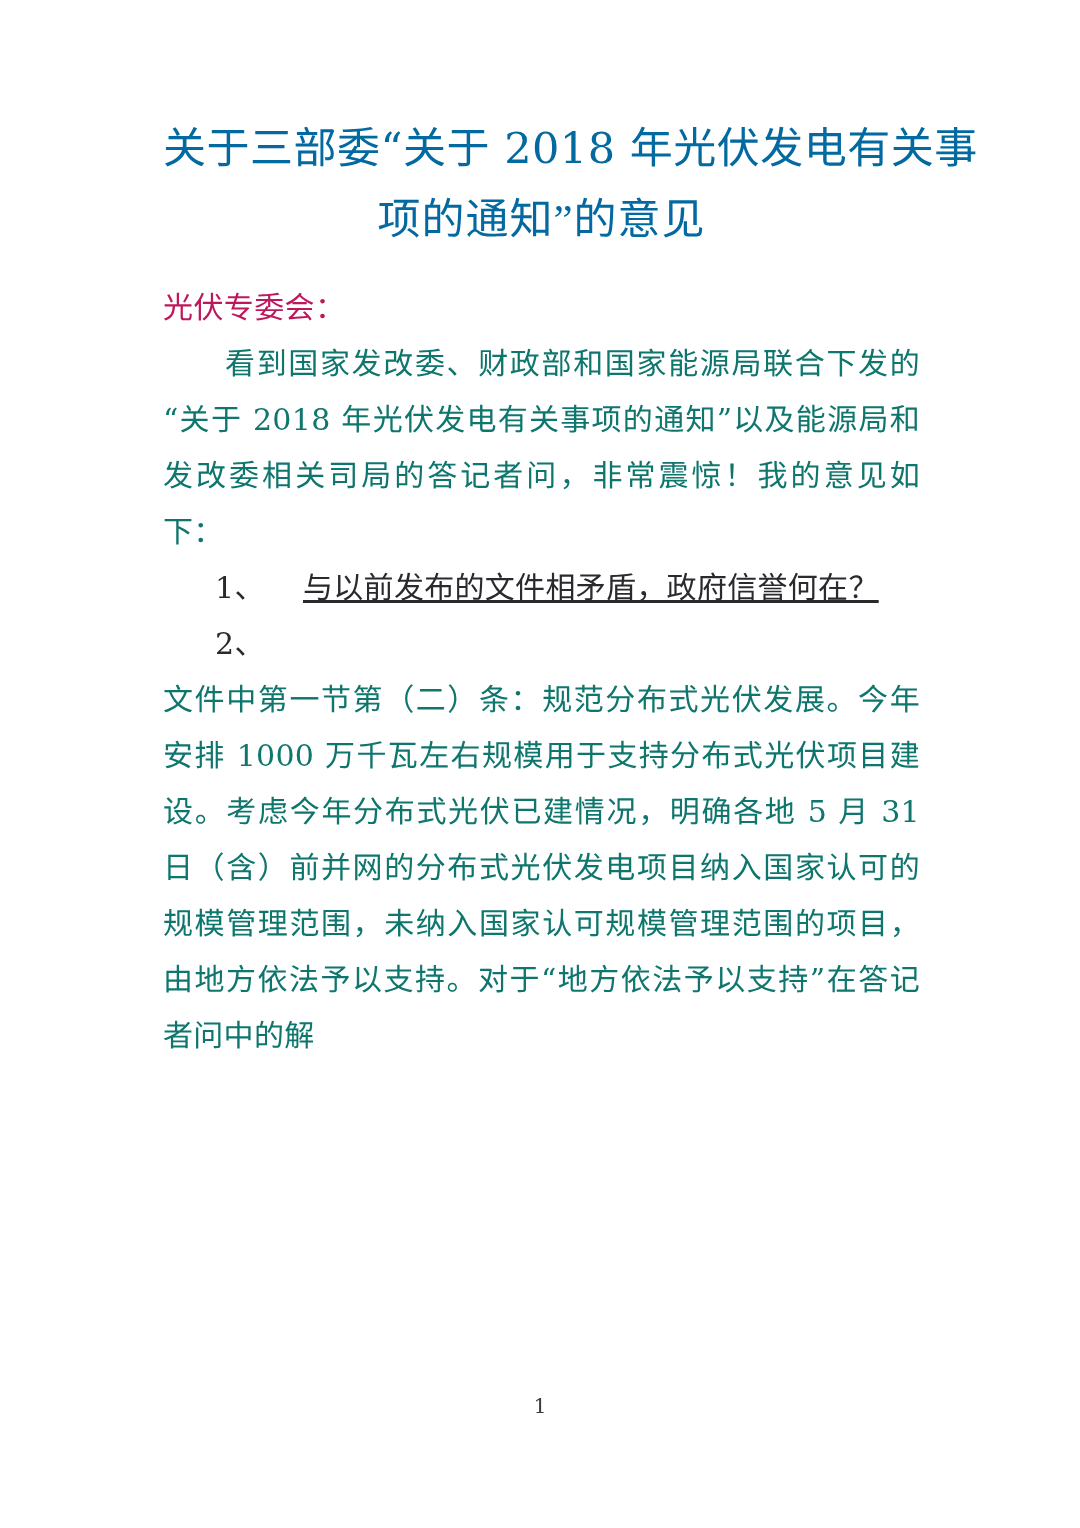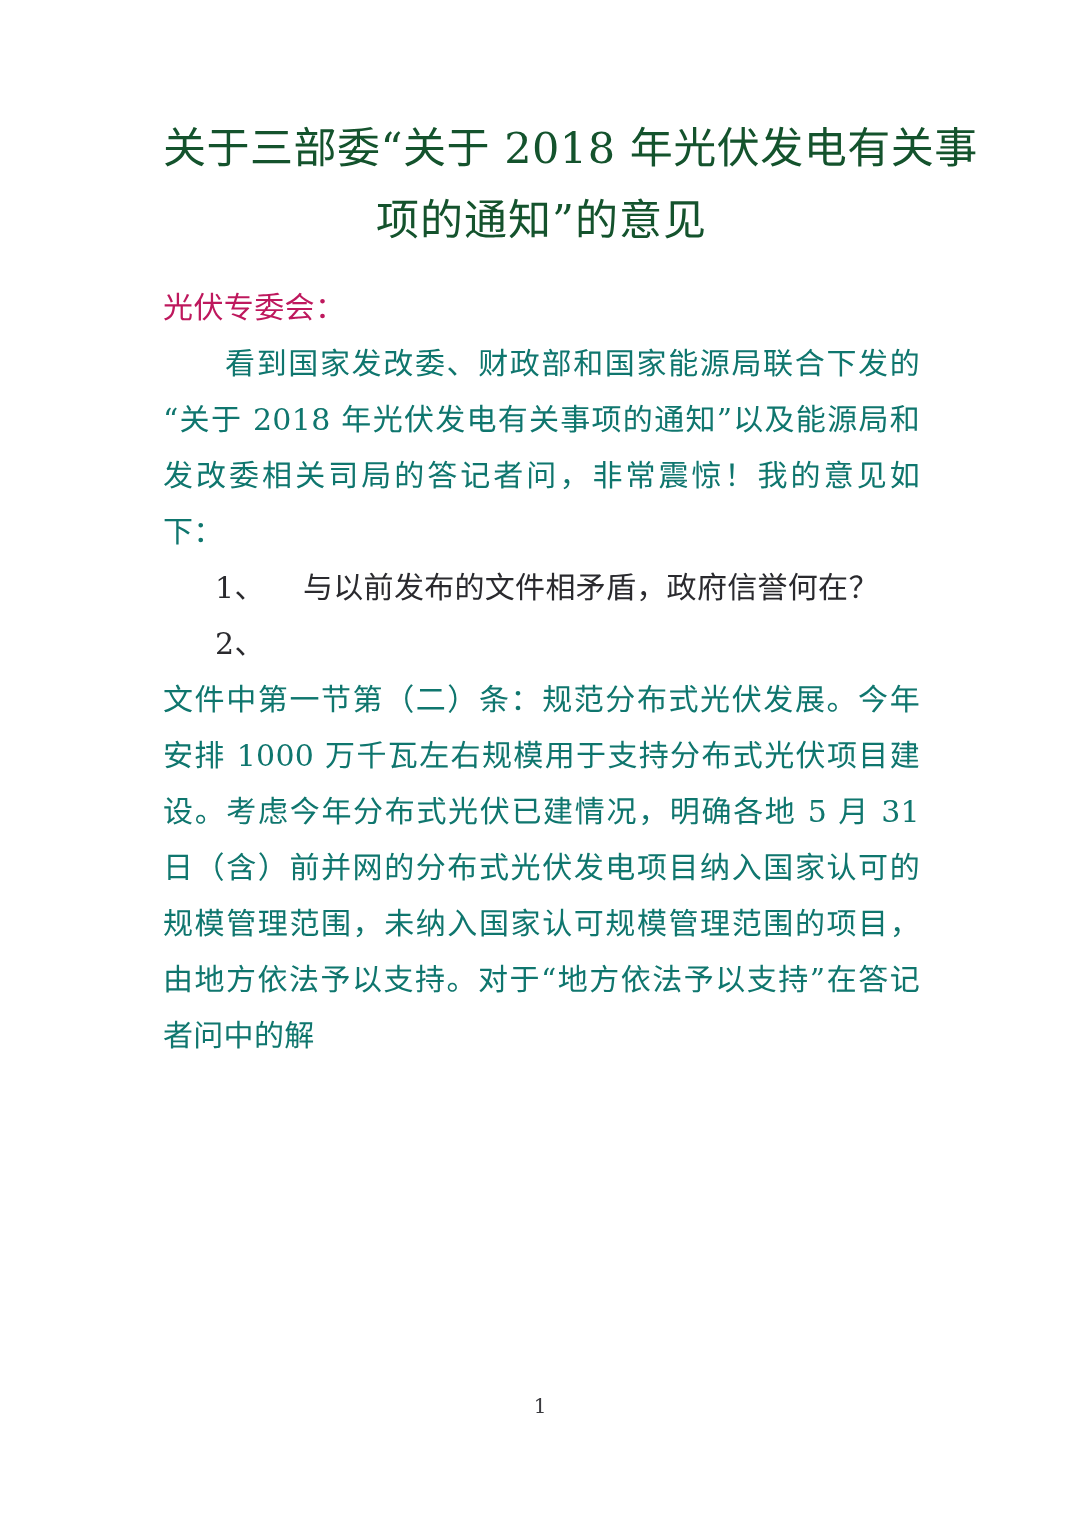--- a/index.html
+++ b/index.html
@@ -36,29 +36,30 @@
 
   
   .doc-title {
     margin: 0;
     padding: 0;
     font-weight: 400;
     font-size: 43px;
     line-height: 72px;
     text-align: center;
     letter-spacing: 0.5px;
-    color: #14532d;
+    color: #0369a1;
     padding-top: 112px;
   }
   .doc-title .title-line {
     display: block;
     white-space: nowrap;
   }
   .doc-title .title-line.line-2 {
     letter-spacing: 1px;
+    font-family: Liberation Serif, serif;
   }
 
   
   .salutation {
     margin: 0;
     padding-top: 24px;
     font-size: 30px;
     line-height: 56px;
     letter-spacing: 0.4px;
     color: #be185d;
@@ -95,20 +96,21 @@
   }
   .item-heading .item-num {
     display: inline-block;
     width: 52px;
     flex: 0 0 auto;
     margin-left: 52px;
   }
   .item-heading .item-text {
     display: inline-block;
     margin-left: 36px;
+    text-decoration: underline;
   }
 
   
   .page-number {
     position: absolute;
     left: 0;
     top: 1392px;
     width: 1080px;
     text-align: center;
     font-size: 20px;

